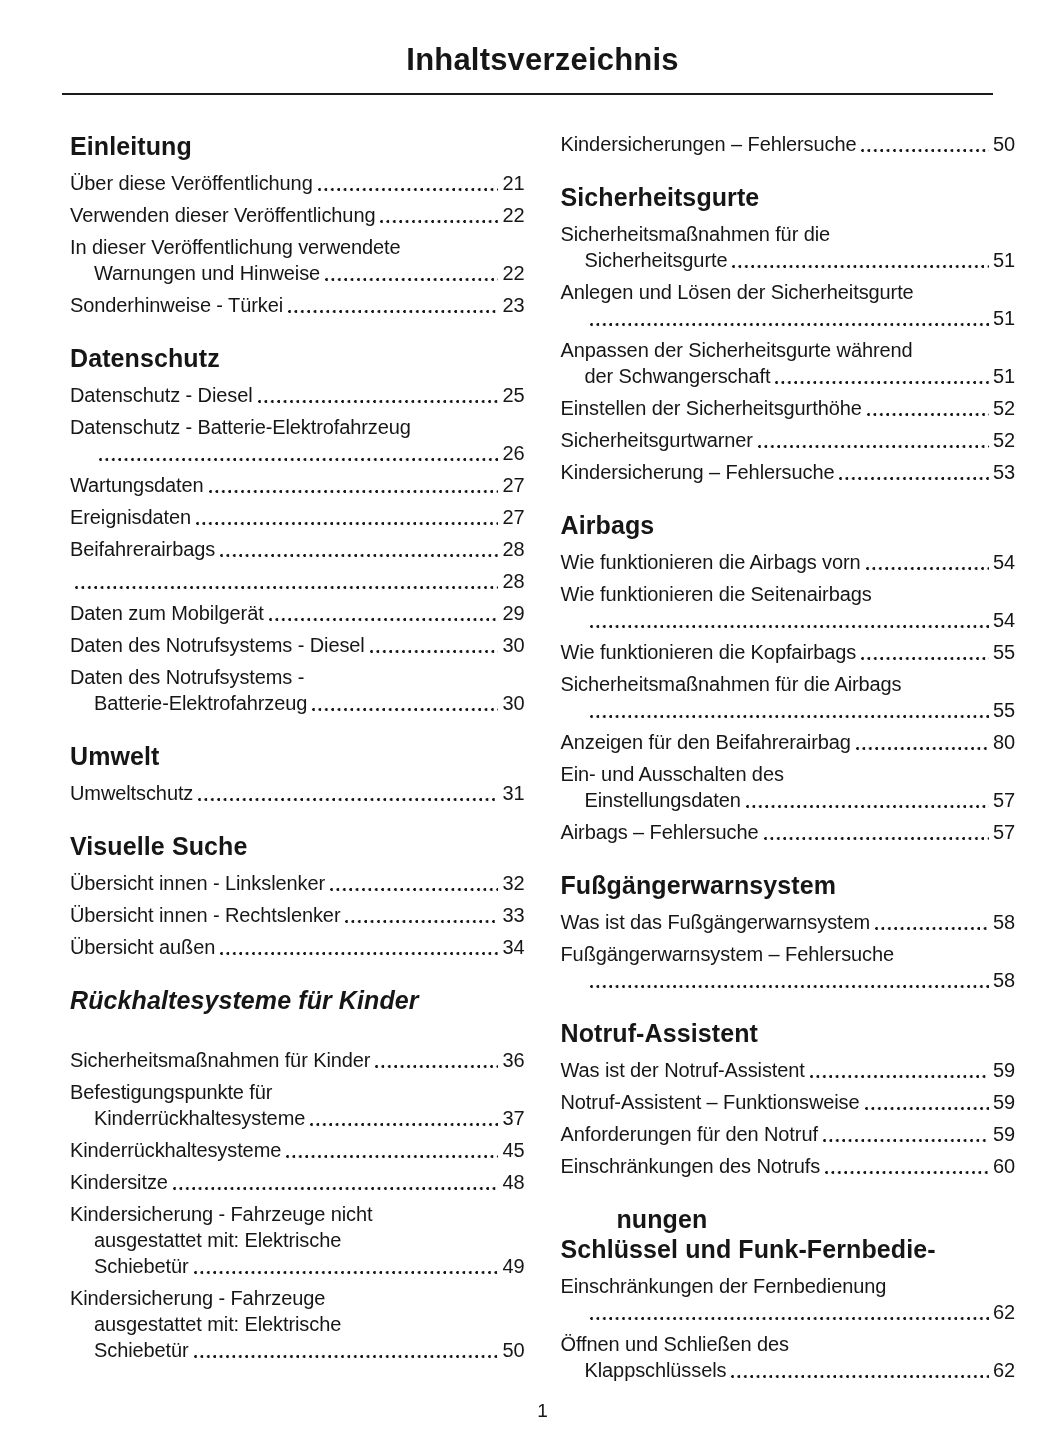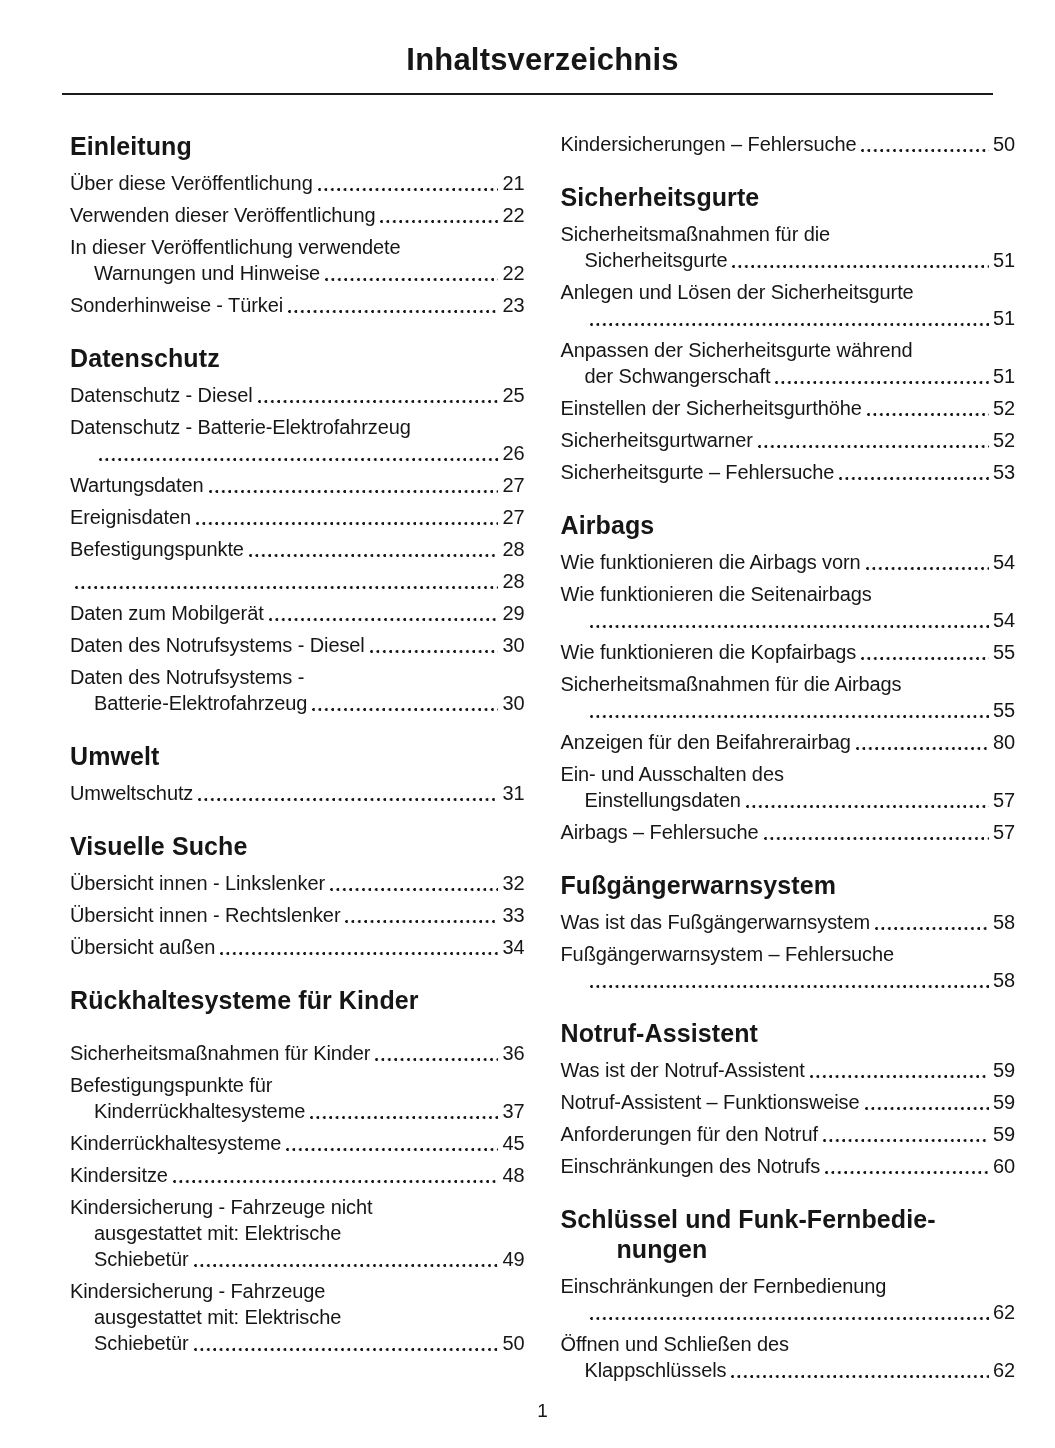--- a/index.html
+++ b/index.html
@@ -41,21 +41,21 @@
   .section-heading {
     font-size: 25px;
     line-height: 30px;
     font-weight: bold;
     letter-spacing: 0.1px;
     margin: 25px 0 9px 0;
   }
   .col > .toc-section:first-child > .section-heading { margin-top: 0; }
   .section-heading .heading-line { display: block; }
   .section-heading .heading-cont { padding-left: 56px; }
-  .toc-section.gap-after-heading > .section-heading { margin-bottom: 25px; }
+  .toc-section.gap-after-heading > .section-heading { margin-bottom: 32px; font-style: italic; }
   .toc-entry { margin-bottom: 6px; }
   .entry-line {
     font-size: 20px;
     line-height: 26px;
     min-height: 26px;
     letter-spacing: -0.1px;
   }
   .entry-line.cont { padding-left: 24px; }
   .entry-line.last { display: flex; }
   .entry-text { white-space: normal; }
@@ -157,21 +157,21 @@
           </div>
           <div class="toc-entry">
             <div class="entry-line last">
               <span class="entry-text">Ereignisdaten</span>
               <span class="dots"></span>
               <span class="pagenum">27</span>
             </div>
           </div>
           <div class="toc-entry">
             <div class="entry-line last">
-              <span class="entry-text">Befestigungspunkte</span>
+              <span class="entry-text">Beifahrerairbags</span>
               <span class="dots"></span>
               <span class="pagenum">28</span>
             </div>
           </div>
           <div class="toc-entry">
             <div class="entry-line last">
               <span class="dots"></span>
               <span class="pagenum">28</span>
             </div>
           </div>
@@ -336,21 +336,21 @@
           </div>
           <div class="toc-entry">
             <div class="entry-line last">
               <span class="entry-text">Sicherheitsgurtwarner</span>
               <span class="dots"></span>
               <span class="pagenum">52</span>
             </div>
           </div>
           <div class="toc-entry">
             <div class="entry-line last">
-              <span class="entry-text">Sicherheitsgurte – Fehlersuche</span>
+              <span class="entry-text">Kindersicherung – Fehlersuche</span>
               <span class="dots"></span>
               <span class="pagenum">53</span>
             </div>
           </div>
         </section>
         <section class="toc-section">
           <h2 class="section-heading">
             <span class="heading-line">Airbags</span>
           </h2>
           <div class="toc-entry">
@@ -454,22 +454,22 @@
           <div class="toc-entry">
             <div class="entry-line last">
               <span class="entry-text">Einschränkungen des Notrufs</span>
               <span class="dots"></span>
               <span class="pagenum">60</span>
             </div>
           </div>
         </section>
         <section class="toc-section">
           <h2 class="section-heading">
+            <span class="heading-line heading-cont">nungen</span>
             <span class="heading-line">Schlüssel und Funk-Fernbedie-</span>
-            <span class="heading-line heading-cont">nungen</span>
           </h2>
           <div class="toc-entry">
             <div class="entry-line"><span class="entry-text">Einschränkungen der Fernbedienung</span></div>
             <div class="entry-line cont last">
               <span class="entry-text"></span>
               <span class="dots"></span>
               <span class="pagenum">62</span>
             </div>
           </div>
           <div class="toc-entry">

